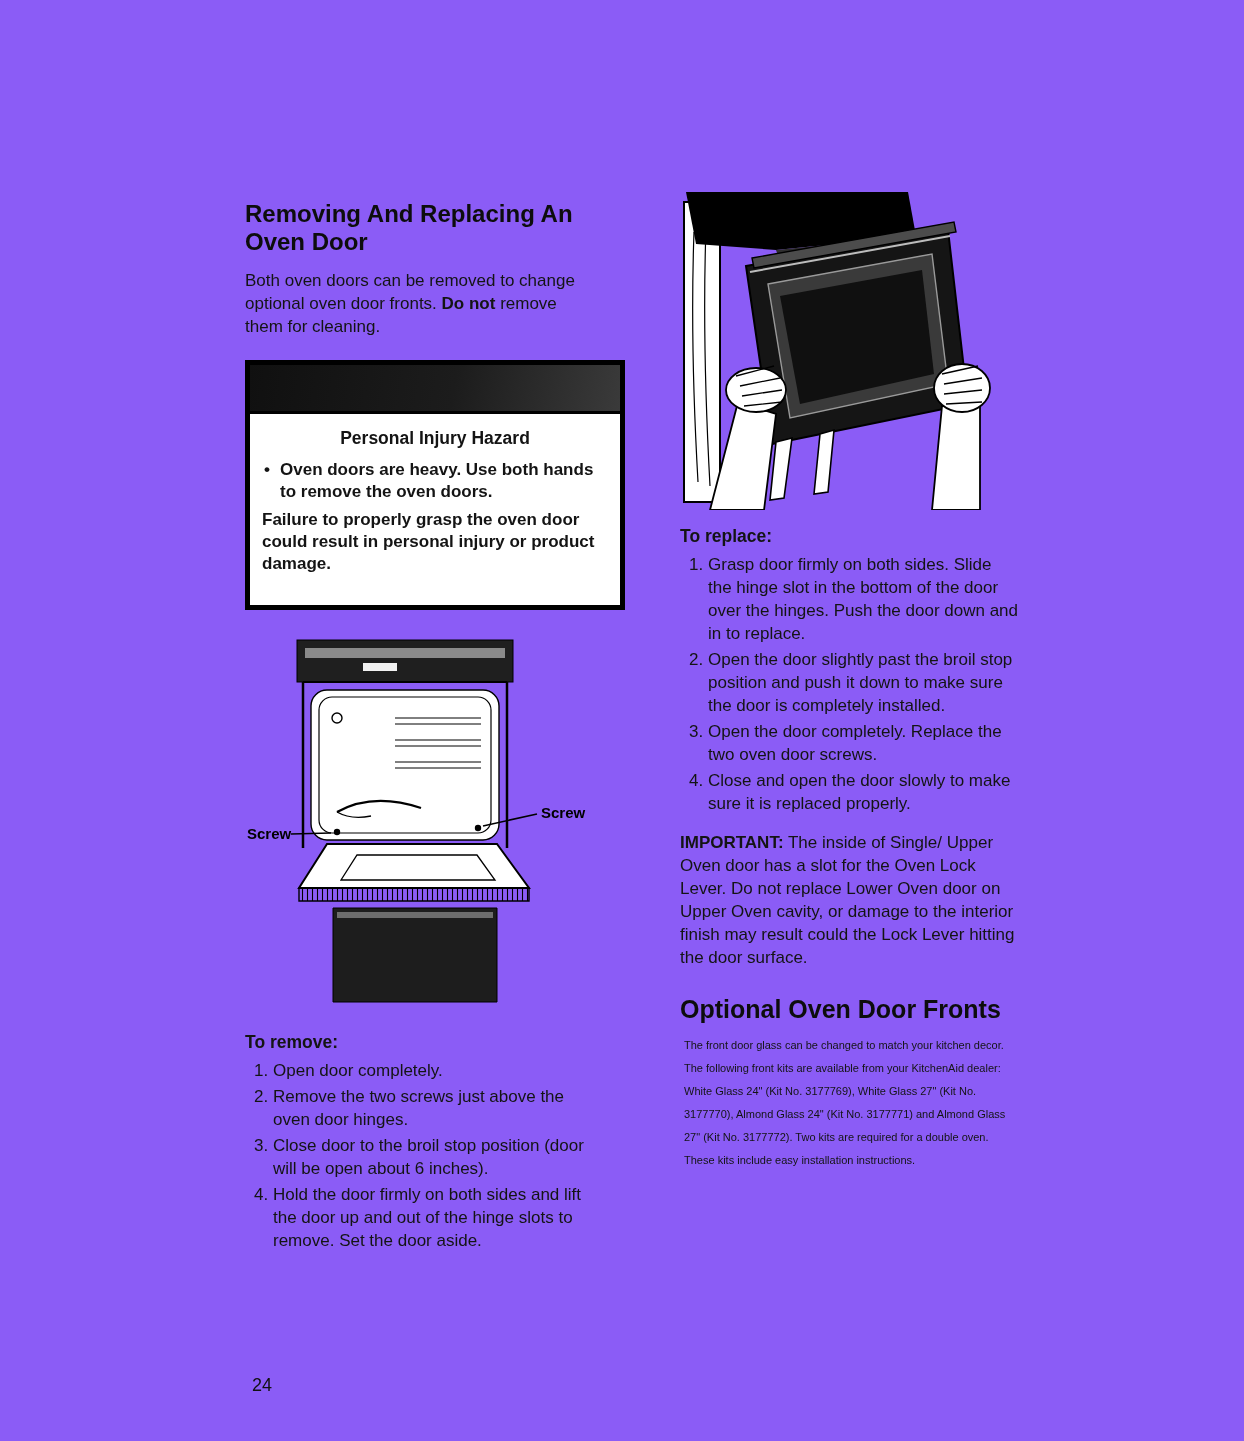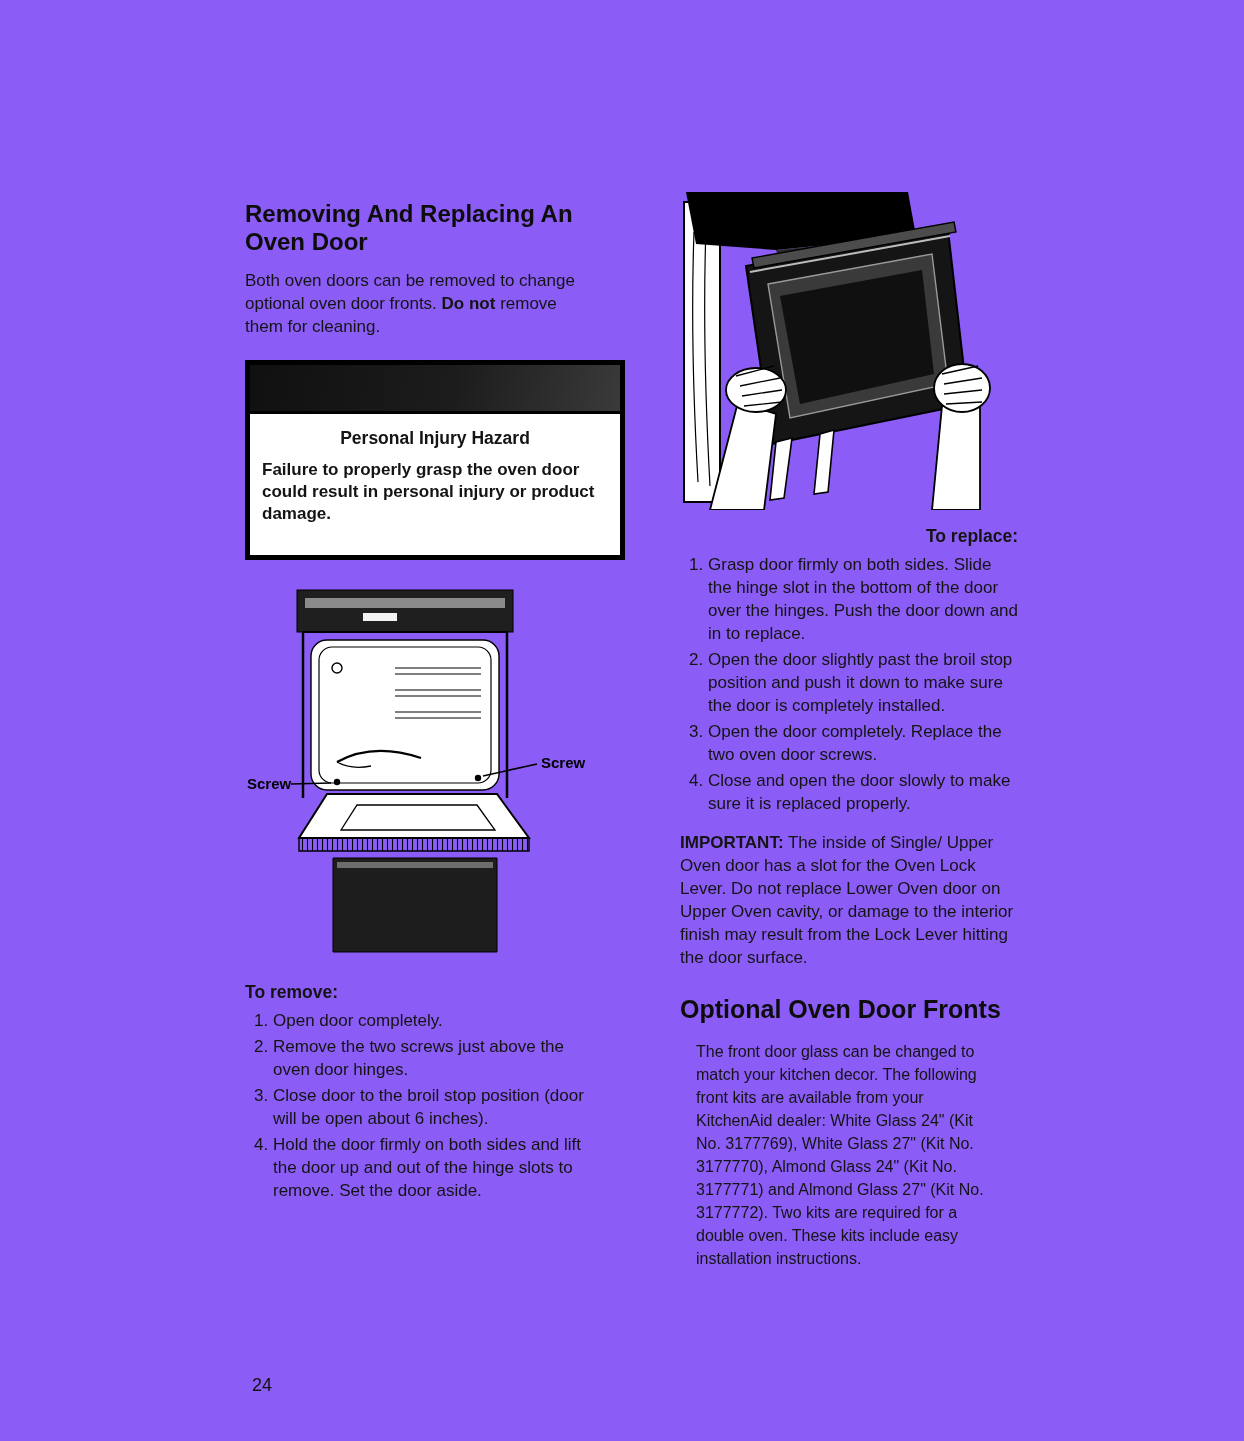--- a/index.html
+++ b/index.html
@@ -53,26 +53,26 @@
   .warning-footer{
     font-weight:bold;font-size:17px;line-height:22px;margin:6px 0 16px 0;
   }
 
   
   .figure-oven{position:relative;width:345px;height:372px;margin-top:26px;}
   .figure-photo{position:relative;width:338px;height:318px;margin:0 0 16px 0;}
   svg{display:block;}
 
   h3.step-heading{font-size:17.5px;font-weight:bold;margin:24px 0 6px 0;}
-  h3.step-heading.first{margin-top:0;text-align:right;}
+  h3.step-heading.first{margin-top:0;}
   ol.steps{margin:0;padding:0 0 0 28px;}
   ol.steps li{margin:0 0 3px 0;}
 
   p.important-para{font-size:17px;line-height:23px;margin:16px 0 0 0;}
-  p.kits-para{font-size:16px;line-height:23px;margin:16px;}
+  p.kits-para{font-size:11px;line-height:23px;margin:4px;}
 
   .page-number{
     position:absolute;left:252px;top:1375px;font-size:18px;color:#111;
   }
 </style>
 </head>
 <body>
 
 <div class="page">
 
@@ -80,20 +80,21 @@
 
     <h1 class="section-heading">Removing And Replacing An Oven Door</h1>
 
     <p class="body-text"><span>Both oven doors can be removed to change optional oven door fronts. </span><strong>Do not</strong><span> remove them for cleaning.</span></p>
 
     <div class="warning-box">
       <div class="warning-bar"></div>
       <div class="warning-content">
         <div class="warning-title">Personal Injury Hazard</div>
         <ul class="warning-bullets">
+          <li>Oven doors are heavy. Use both hands to remove the oven doors.</li>
         </ul>
         <p class="warning-footer">Failure to properly grasp the oven door could result in personal injury or product damage.</p>
       </div>
     </div>
 
     <div class="figure-oven">
       <svg width="345" height="372" viewBox="0 0 345 372">
         <defs>
           <pattern id="hatch" width="5" height="14" patternUnits="userSpaceOnUse">
             <line x1="2.5" y1="0" x2="2.5" y2="14" stroke="#000" stroke-width="1.1"></line>
@@ -179,20 +180,20 @@
     </div>
 
     <h3 class="step-heading first">To replace:</h3>
     <ol class="steps">
       <li>Grasp door firmly on both sides. Slide the hinge slot in the bottom of the door over the hinges. Push the door down and in to replace.</li>
       <li>Open the door slightly past the broil stop position and push it down to make sure the door is completely installed.</li>
       <li>Open the door completely. Replace the two oven door screws.</li>
       <li>Close and open the door slowly to make sure it is replaced properly.</li>
     </ol>
 
-    <p class="important-para"><strong>IMPORTANT:</strong> <span>The inside of Single/ Upper Oven door has a slot for the Oven Lock Lever. Do not replace Lower Oven door on Upper Oven cavity, or damage to the interior finish may result from the Lock Lever hitting the door surface.</span></p>
+    <p class="important-para"><strong>IMPORTANT:</strong> <span>The inside of Single/ Upper Oven door has a slot for the Oven Lock Lever. Do not replace Lower Oven door on Upper Oven cavity, or damage to the interior finish may result could the Lock Lever hitting the door surface.</span></p>
 
     <h2 class="section-heading">Optional Oven Door Fronts</h2>
     <p class="kits-para">The front door glass can be changed to match your kitchen decor. The following front kits are available from your KitchenAid dealer: White Glass 24" (Kit No. 3177769), White Glass 27" (Kit No. 3177770), Almond Glass 24" (Kit No. 3177771) and Almond Glass 27" (Kit No. 3177772). Two kits are required for a double oven. These kits include easy installation instructions.</p>
   </div>
 
   <div class="page-number">24</div>
 </div>
 
 </body></html>

